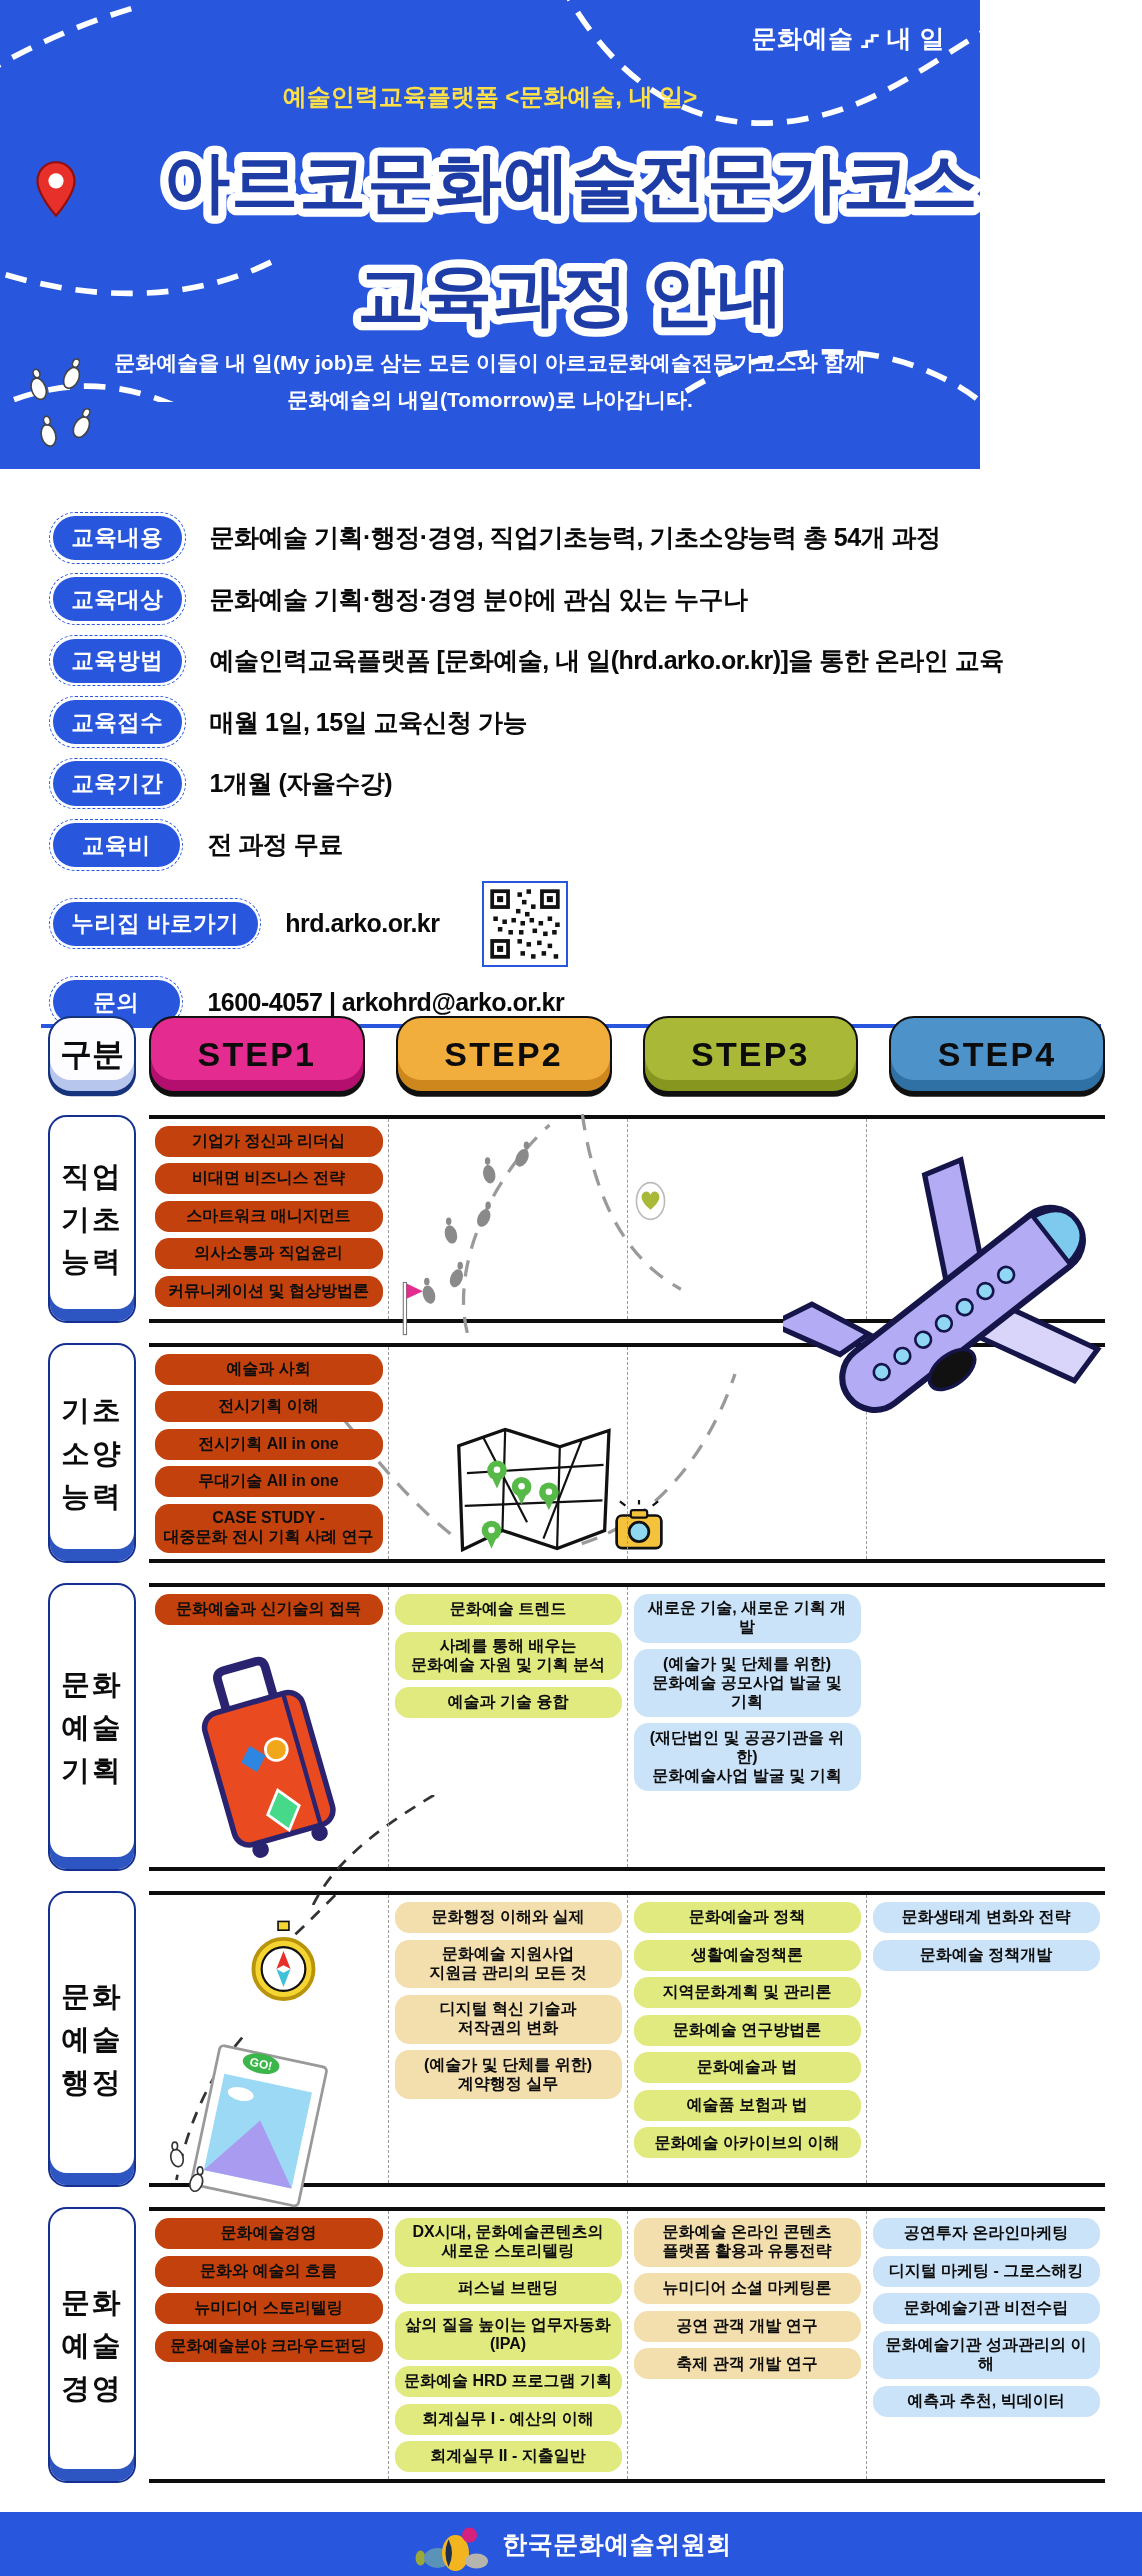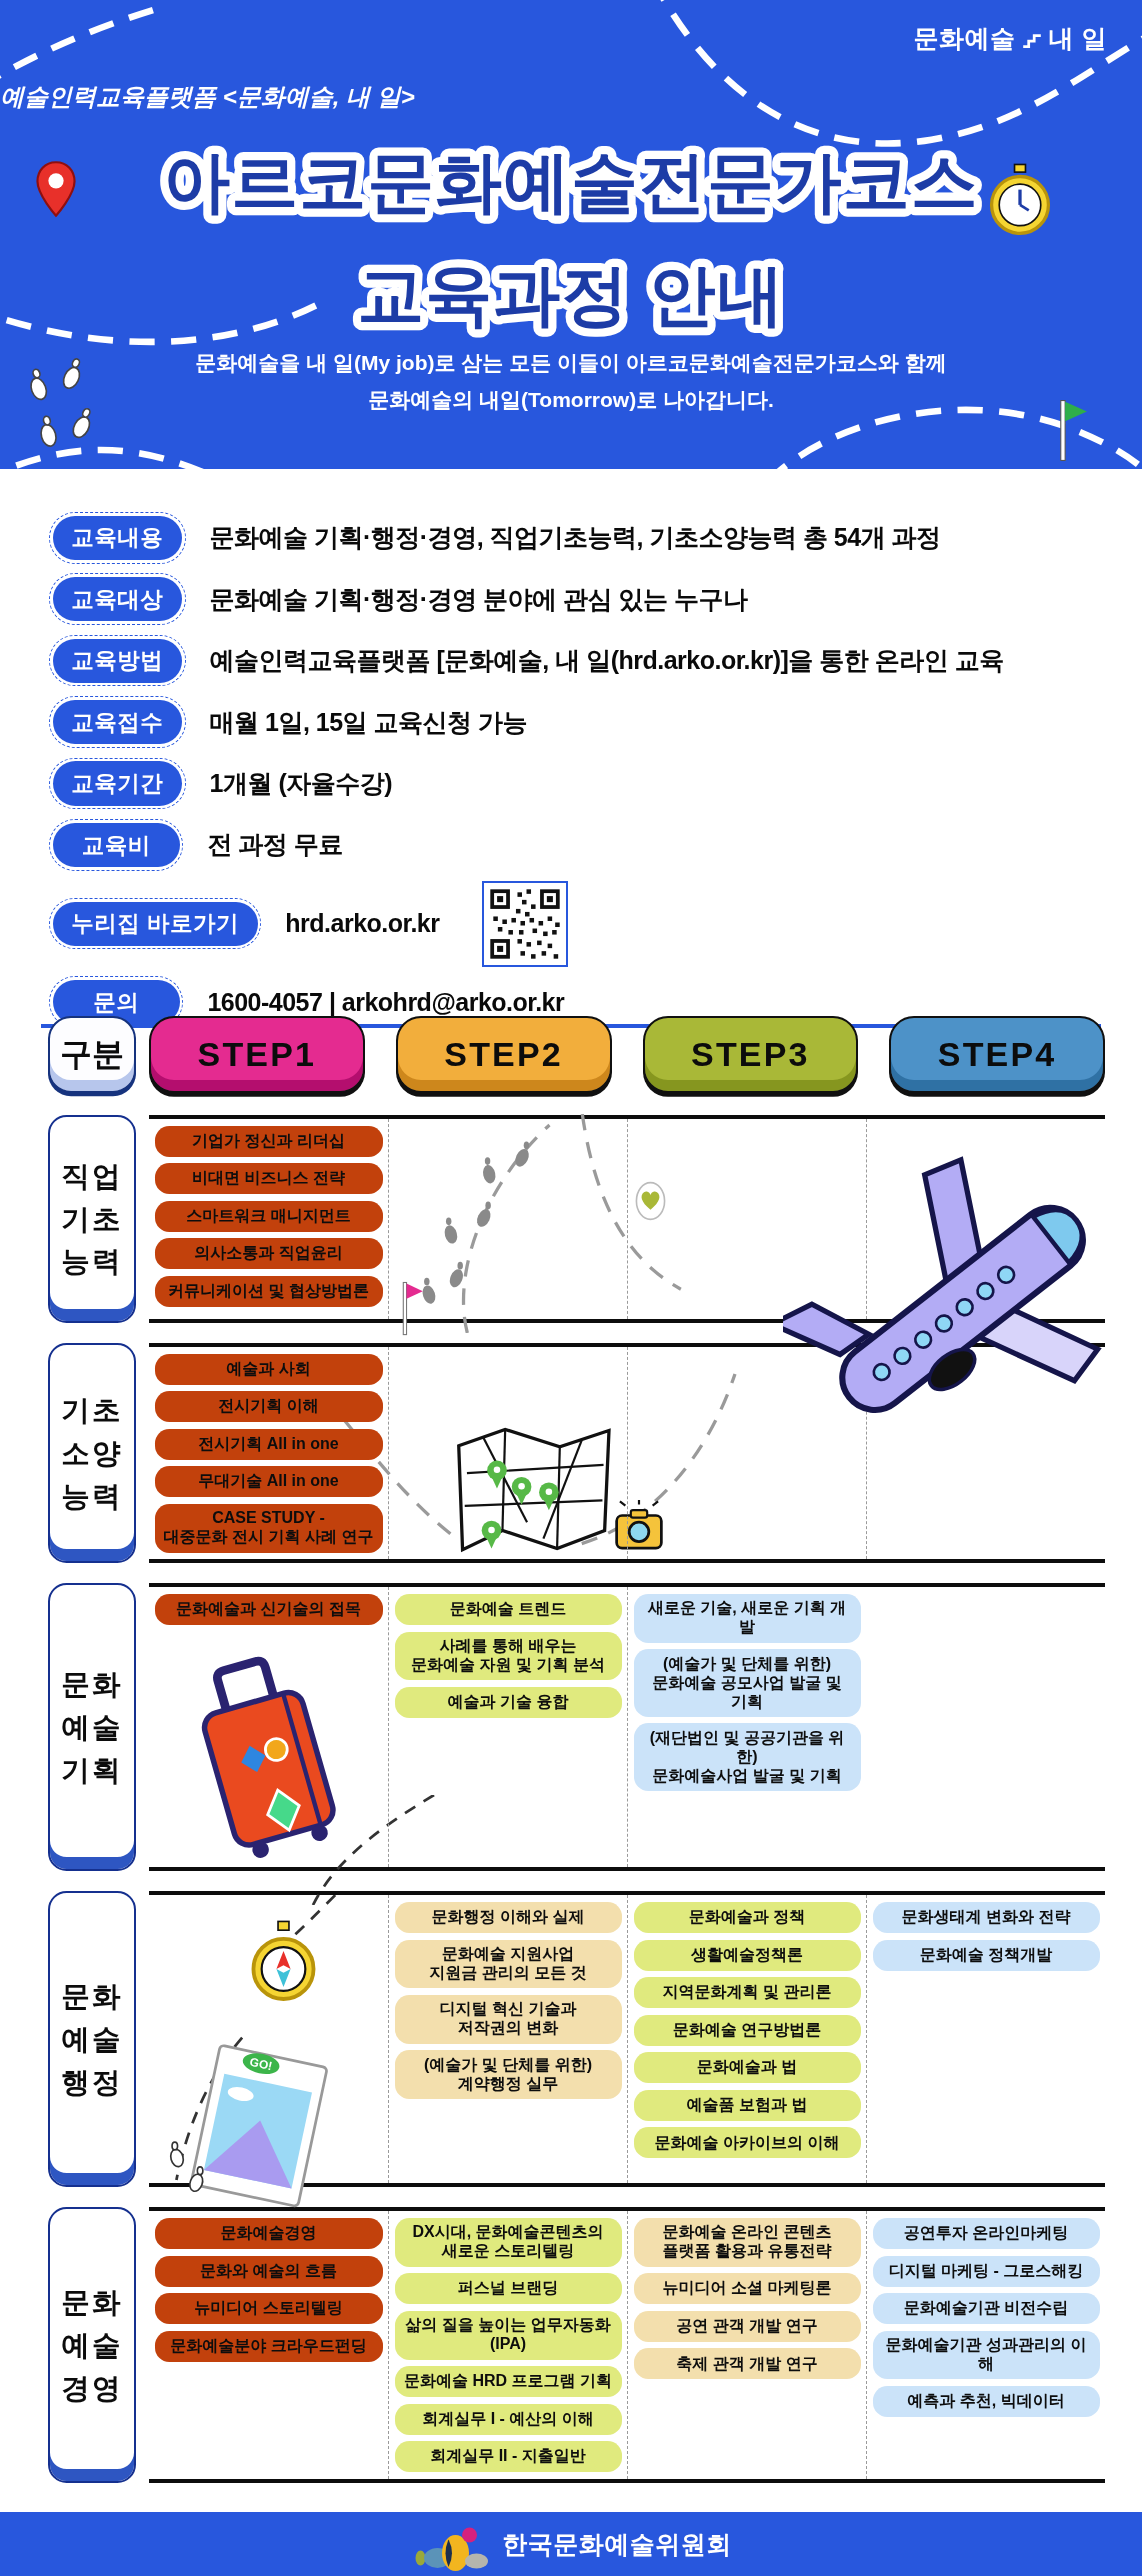--- a/index.html
+++ b/index.html
@@ -1,26 +1,26 @@
 <!DOCTYPE html>
 <html style="font-size:8.8px"><head>
 <meta charset="utf-8">
 <style>
   html,body{margin:0;padding:0;background:#ffffff;}
   *{box-sizing:border-box;}
   .poster{position:relative;width:1142px;height:2576px;overflow:hidden;background:#fff;
           font-family:"Liberation Sans","DejaVu Sans",sans-serif;}
 
   
-  .banner{position:absolute;left:0;top:0;width:1142px;height:469px;background:#2857DD;overflow:hidden;}
+  .banner{position:absolute;left:0;top:0;width:980px;height:469px;background:#2857DD;overflow:hidden;}
   .banner-curves{position:absolute;inset:0;}
   .brand{position:absolute;top:22px;right:35px;display:flex;align-items:center;gap:5.5px;
          color:#fff;font-size:25px;font-weight:800;letter-spacing:0.5px;}
-  .platform-label{position:absolute;top:81px;left:0;width:100%;
-                  color:#ffffff;font-size:24px;font-weight:800;letter-spacing:0px;font-style:italic;}
+  .platform-label{position:absolute;top:81px;left:0;width:100%;text-align:center;
+                  color:#fde047;font-size:24px;font-weight:800;letter-spacing:0px;}
   .title-svg{position:absolute;top:123px;left:0;width:1142px;height:236px;}
   .title-svg text{font-family:"Liberation Sans","DejaVu Sans",sans-serif;font-weight:bold;
                   font-size:122px;letter-spacing:2px;fill:#1d3ca6;stroke:#ffffff;stroke-width:30px;
                   paint-order:stroke;stroke-linejoin:round;}
   .subtitle{position:absolute;top:345px;left:0;width:100%;text-align:center;color:#fff;
             font-size:21px;font-weight:800;line-height:1.75;white-space:pre-line;}
 
   
   .info{position:absolute;left:0;top:469px;width:1142px;height:559px;background:#fff;
         padding:43px 49px 0 49px;display:flex;flex-direction:column;gap:10px;}

